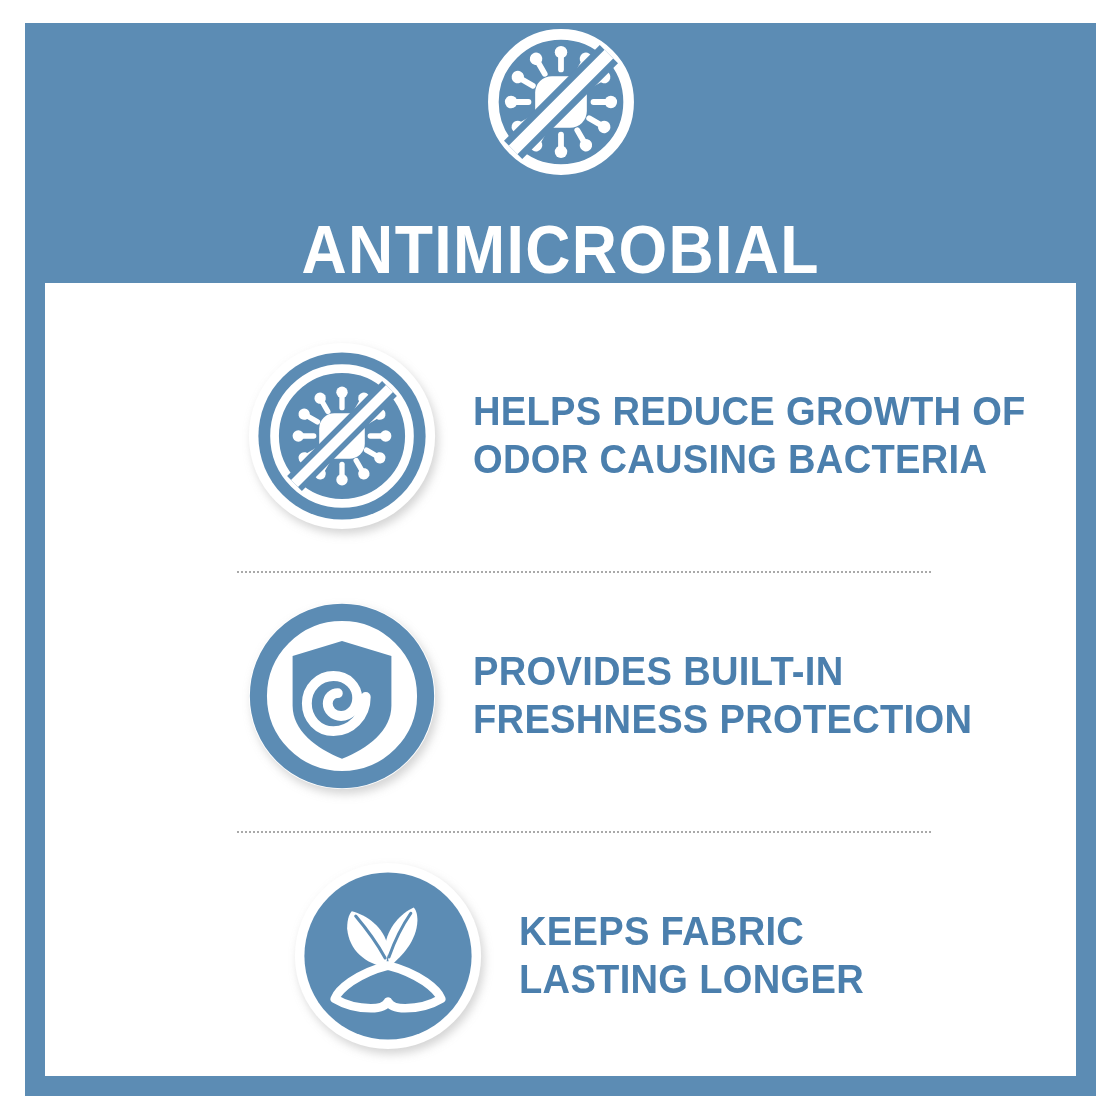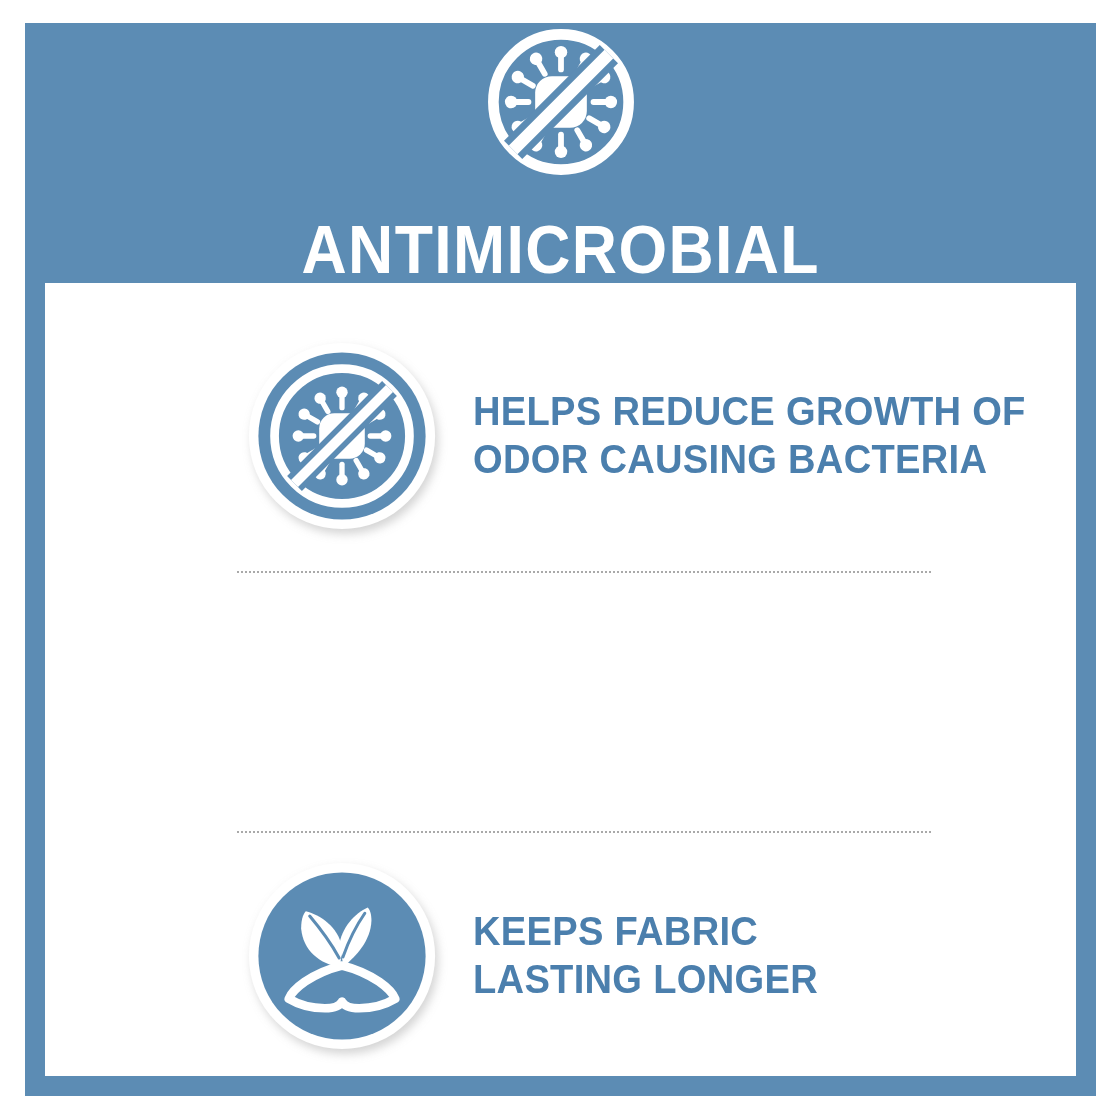--- a/index.html
+++ b/index.html
@@ -88,21 +88,21 @@
   .feature-row {
     position: absolute;
     left: 0;
     width: 882px;
     height: 230px;
     display: flex;
     align-items: center;
   }
   .feature-row.row-0 { top: 38px; }
   .feature-row.row-1 { top: 298px; }
-  .feature-row.row-2 { top: 558px; }
+  .feature-row.row-2 { top: 558px; padding-left: 46px; }
 
   .feature-icon-wrap {
     position: relative;
     width: 190px;
     height: 190px;
     margin-left: 202px;
     flex: 0 0 auto;
     filter: drop-shadow(3px 5px 5px rgba(120,120,120,0.32));
   }
   .feature-icon-wrap svg { display: block; width: 190px; height: 190px; }
@@ -235,20 +235,34 @@
               <line x1="25" y1="75" x2="75" y2="25" stroke="#5c8cb4" stroke-width="11"></line>
               <line x1="25" y1="75" x2="75" y2="25" stroke="#ffffff" stroke-width="5.2"></line>
             </svg>
           </div>
           <div class="feature-text">
             <span class="line">HELPS REDUCE GROWTH OF</span>
             <span class="line">ODOR CAUSING BACTERIA</span>
           </div>
         </div>
 
+        <div class="feature-row row-1">
+          <div class="feature-icon-wrap">
+            <svg viewBox="0 0 100 100" aria-hidden="true">
+              <circle cx="50" cy="50" r="49" fill="#ffffff"></circle>
+              <circle cx="50" cy="50" r="44" fill="none" stroke="#5c8cb4" stroke-width="9"></circle>
+              <path d="M50 21 L76 29 L76 55 C76 68 64 77.5 50 83 C36 77.5 24 68 24 55 L24 29 Z" fill="#5c8cb4"></path>
+              <path d="M62.5 50.5 C62.5 61 54.5 68.5 45.5 68.5 C37.5 68.5 31.5 62 31.5 54 C31.5 45.5 38 39.5 45.5 39.5 C53 39.5 58 45 58 51 C58 56.5 54 60.5 49.5 60.5 C45.5 60.5 42.5 57.5 42.5 54 C42.5 50.8 45 48.5 47.8 48.5" fill="none" stroke="#ffffff" stroke-width="5.2" stroke-linecap="round"></path>
+            </svg>
+          </div>
+          <div class="feature-text">
+            <span class="line">PROVIDES BUILT-IN</span>
+            <span class="line">FRESHNESS PROTECTION</span>
+          </div>
+        </div>
 
         <div class="feature-row row-2">
           <div class="feature-icon-wrap">
             <svg viewBox="0 0 100 100" aria-hidden="true">
               <circle cx="50" cy="50" r="49" fill="#ffffff"></circle>
               <circle cx="50" cy="50" r="44" fill="#5c8cb4"></circle>
               <g fill="#ffffff">
 
                 <path d="M49 56 C38 54 29.5 47 28.5 35.5 C28.5 30 30 27.5 31 26.5 C38.5 28.5 48 34.5 50 45.5 Z"></path>
 

